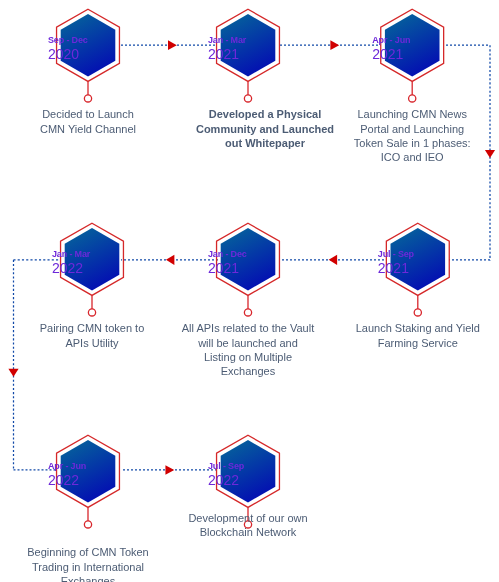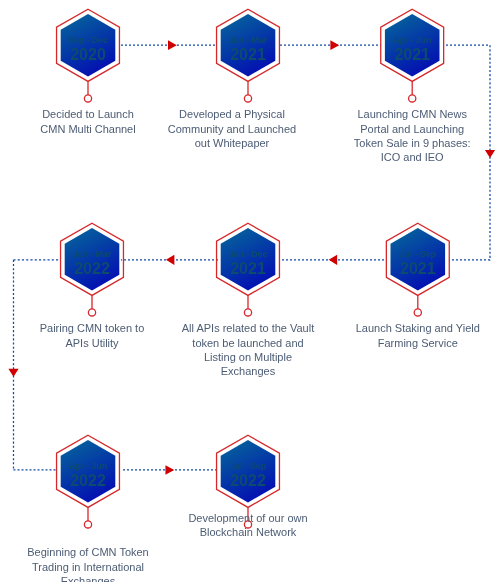--- a/index.html
+++ b/index.html
@@ -3,23 +3,23 @@
 <meta charset="utf-8">
 <title>Roadmap</title>
 <style>
   html,body{margin:0;padding:0;background:#ffffff;}
   body{width:499px;height:582px;
        font-family:"Liberation Sans",sans-serif;}
   .stage{position:relative;width:499px;height:582px;overflow:hidden;background:#fff;}
   svg.layer{position:absolute;left:0;top:0;width:499px;height:582px;overflow:visible;}
   .cap{position:absolute;text-align:center;color:#4c5c74;
        font-size:11px;line-height:14.2px;white-space:pre-line;}
-  .hexlabel{position:absolute;text-align:center;color:#0c4a6e;}
+  .hexlabel{position:absolute;color:#6d28d9;}
   .hexlabel .per{font-size:9px;font-weight:700;letter-spacing:-0.15px;display:block;line-height:13.7px;}
-  .hexlabel .yr{font-size:16px;font-weight:700;display:block;line-height:13.3px;}
+  .hexlabel .yr{font-size:14px;font-weight:400;display:block;line-height:13.3px;}
 </style>
 </head>
 <body>
 
 <div class="stage">
   <svg class="layer" viewBox="0 0 499 582" width="499" height="582">
       <defs>
         <linearGradient id="hexgrad" x1="0" y1="0" x2="0.5525" y2="1.2051">
           <stop offset="0" stop-color="#056a99"></stop>
           <stop offset="1" stop-color="#0301b6"></stop>
@@ -91,48 +91,48 @@
         <path d="M248.00 435.20 L279.45 453.25 L279.45 489.35 L248.00 507.40 L216.55 489.35 L216.55 453.25 Z" fill="none" stroke="#d52829" stroke-width="1.3" stroke-linejoin="miter"></path>
         <path d="M248.00 440.10 L275.30 455.67 L275.30 486.82 L248.00 502.40 L220.70 486.82 L220.70 455.67 Z" fill="url(#hexgrad)"></path>
       </g>
     </svg>
   <div id="labels">
       <div class="hexlabel" style="left: 48px; width: 80px; top: 34.2px;">
         <span class="per">Sep - Dec</span>
         <span class="yr">2020</span>
       </div>
       <div class="cap" style="left: 3px; width: 170px; top: 107.4px;">Decided to Launch
-CMN Multi Channel</div>
+CMN Yield Channel</div>
       <div class="hexlabel" style="left: 208px; width: 80px; top: 34.2px;">
         <span class="per">Jan - Mar</span>
         <span class="yr">2021</span>
       </div>
-      <div class="cap" style="left: 147px; width: 170px; top: 107.4px;">Developed a Physical
+      <div class="cap" style="left: 180px; width: 170px; top: 107.4px; font-weight: bold;">Developed a Physical
 Community and Launched
 out Whitepaper</div>
       <div class="hexlabel" style="left: 372.2px; width: 80px; top: 34.2px;">
         <span class="per">Apr - Jun</span>
         <span class="yr">2021</span>
       </div>
       <div class="cap" style="left: 327.2px; width: 170px; top: 107.4px;">Launching CMN News
 Portal and Launching
-Token Sale in 9 phases:
+Token Sale in 1 phases:
 ICO and IEO</div>
       <div class="hexlabel" style="left: 377.8px; width: 80px; top: 248.2px;">
         <span class="per">Jul - Sep</span>
         <span class="yr">2021</span>
       </div>
       <div class="cap" style="left: 332.8px; width: 170px; top: 321.4px;">Launch Staking and Yield
 Farming Service</div>
       <div class="hexlabel" style="left: 208px; width: 80px; top: 248.2px;">
         <span class="per">Jan - Dec</span>
         <span class="yr">2021</span>
       </div>
       <div class="cap" style="left: 163px; width: 170px; top: 321.4px;">All APIs related to the Vault
-token be launched and
+will be launched and
 Listing on Multiple
 Exchanges</div>
       <div class="hexlabel" style="left: 52px; width: 80px; top: 248.2px;">
         <span class="per">Jan - Mar</span>
         <span class="yr">2022</span>
       </div>
       <div class="cap" style="left: 7px; width: 170px; top: 321.4px;">Pairing CMN token to
 APIs Utility</div>
       <div class="hexlabel" style="left: 48px; width: 80px; top: 460.2px;">
         <span class="per">Apr - Jun</span>

